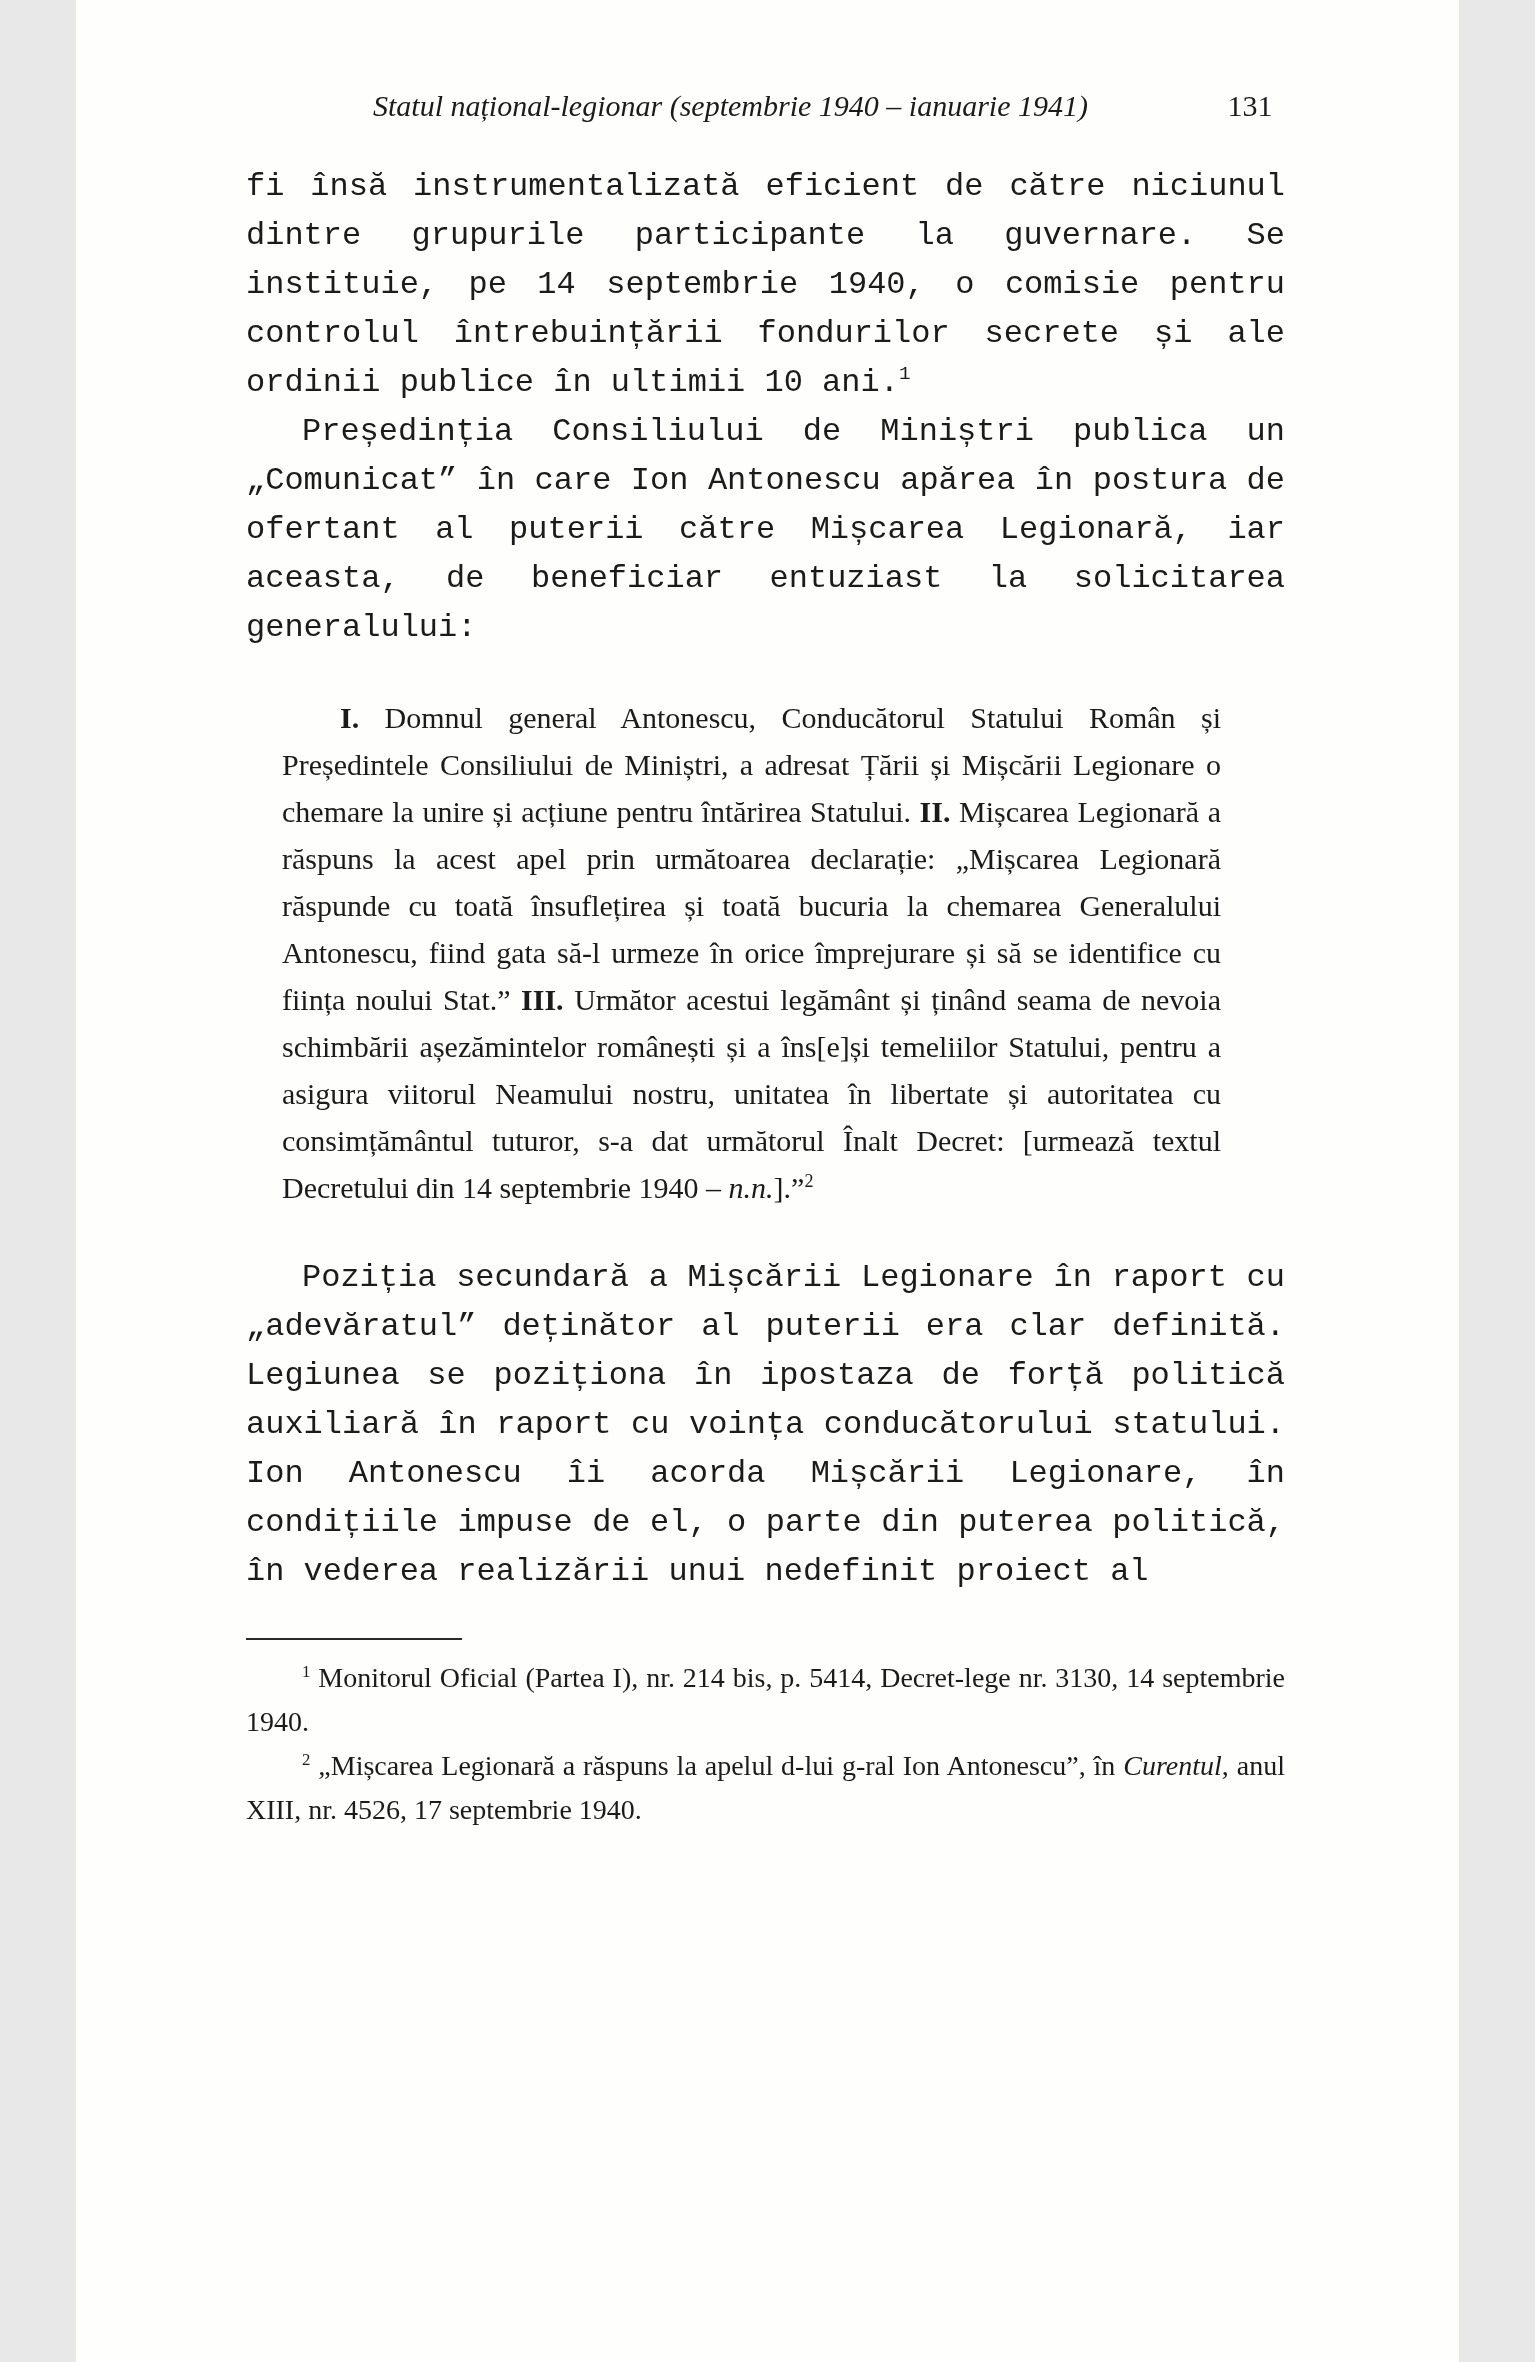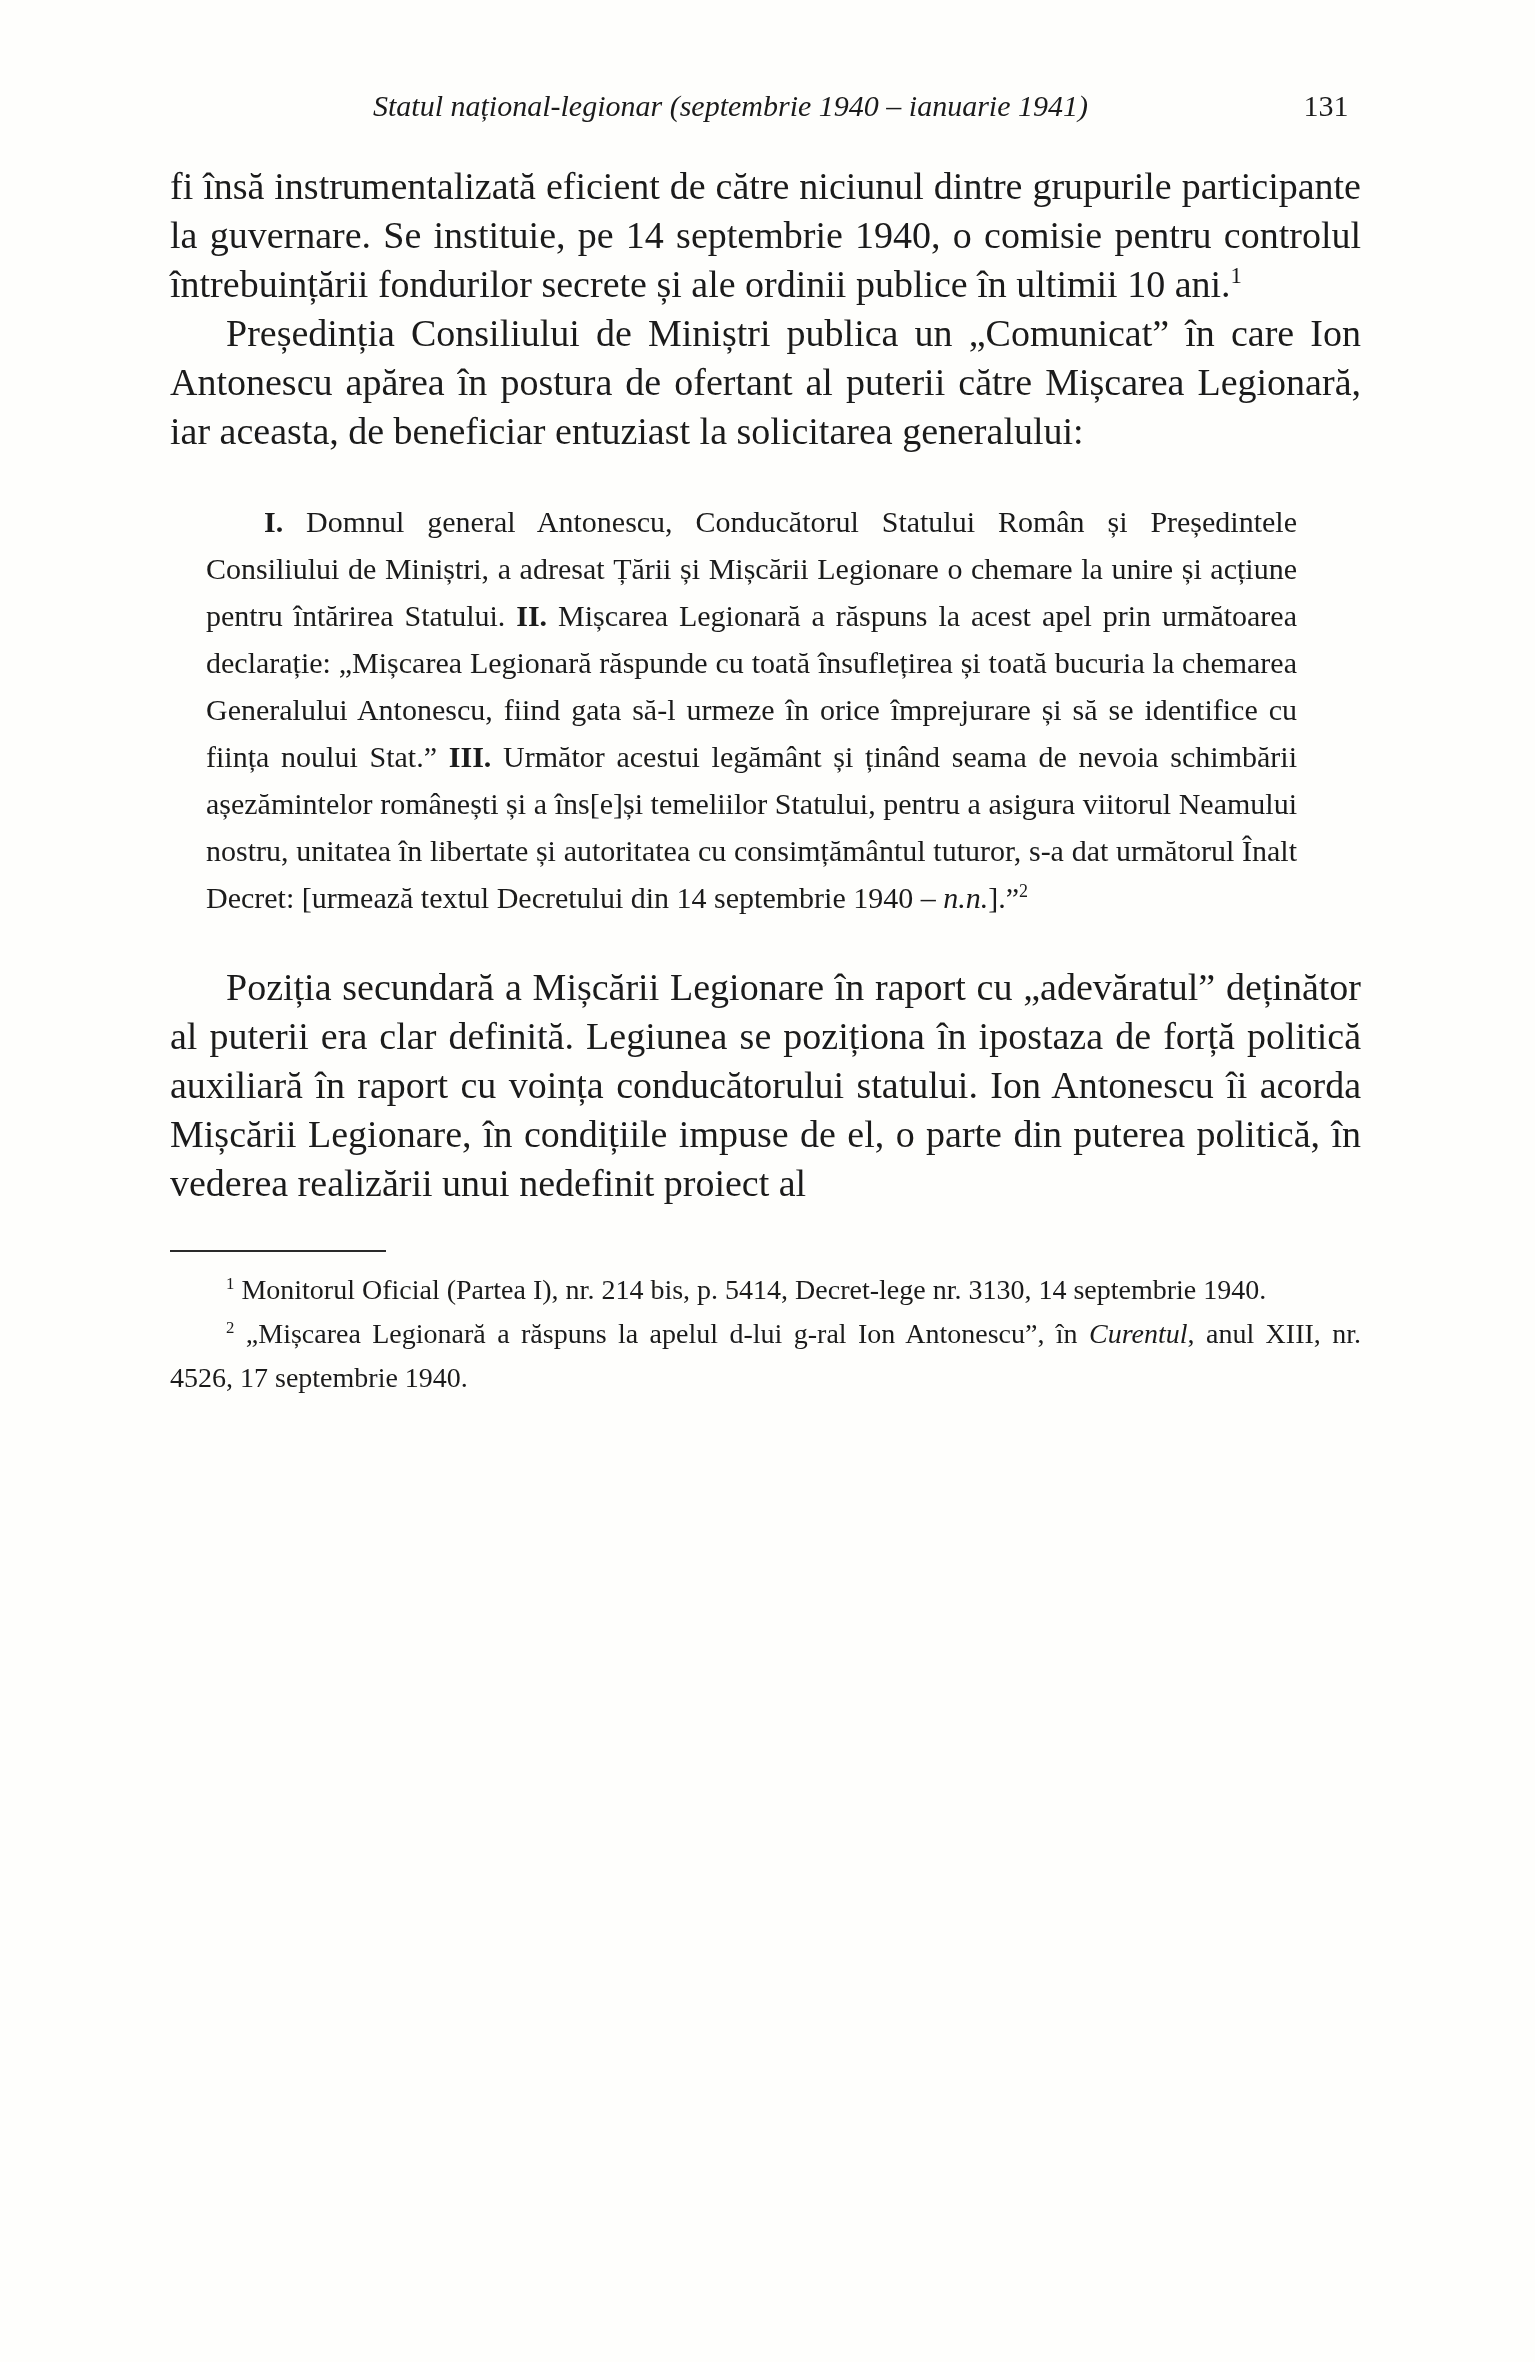--- a/index.html
+++ b/index.html
@@ -2,21 +2,21 @@
 <html lang="ro"><head>
 <meta charset="utf-8">
 <style>
   html, body {
     margin: 0;
     padding: 0;
     background: #e8e8e8;
   }
   .page {
     position: relative;
-    width: 1535px;
+    width: 1383px;
     height: 2362px;
     margin: 0 auto;
     background: #fefefc;
     box-sizing: border-box;
     padding: 88px 174px 0 170px;
     font-family: "Liberation Serif", "DejaVu Serif", serif;
     color: #1b1b1b;
   }
   .page-header {
     display: flex;
@@ -33,24 +33,25 @@
   .page-number {
     text-align: center;
     min-width: 70px;
     font-style: normal;
   }
   .page-body p,
   .footnotes p {
     margin: 0;
   }
   .para {
-    font-size: 38px;
+    font-size: 32px;
     line-height: 49px;
     text-align: justify;
     text-indent: 56px;
+    font-family: Liberation Mono, monospace;
   }
   .para.no-indent {
     text-indent: 0;
   }
   .quote {
     margin: 42px 64px 42px 36px;
     font-size: 30px;
     line-height: 47px;
     text-align: justify;
     text-indent: 58px;

